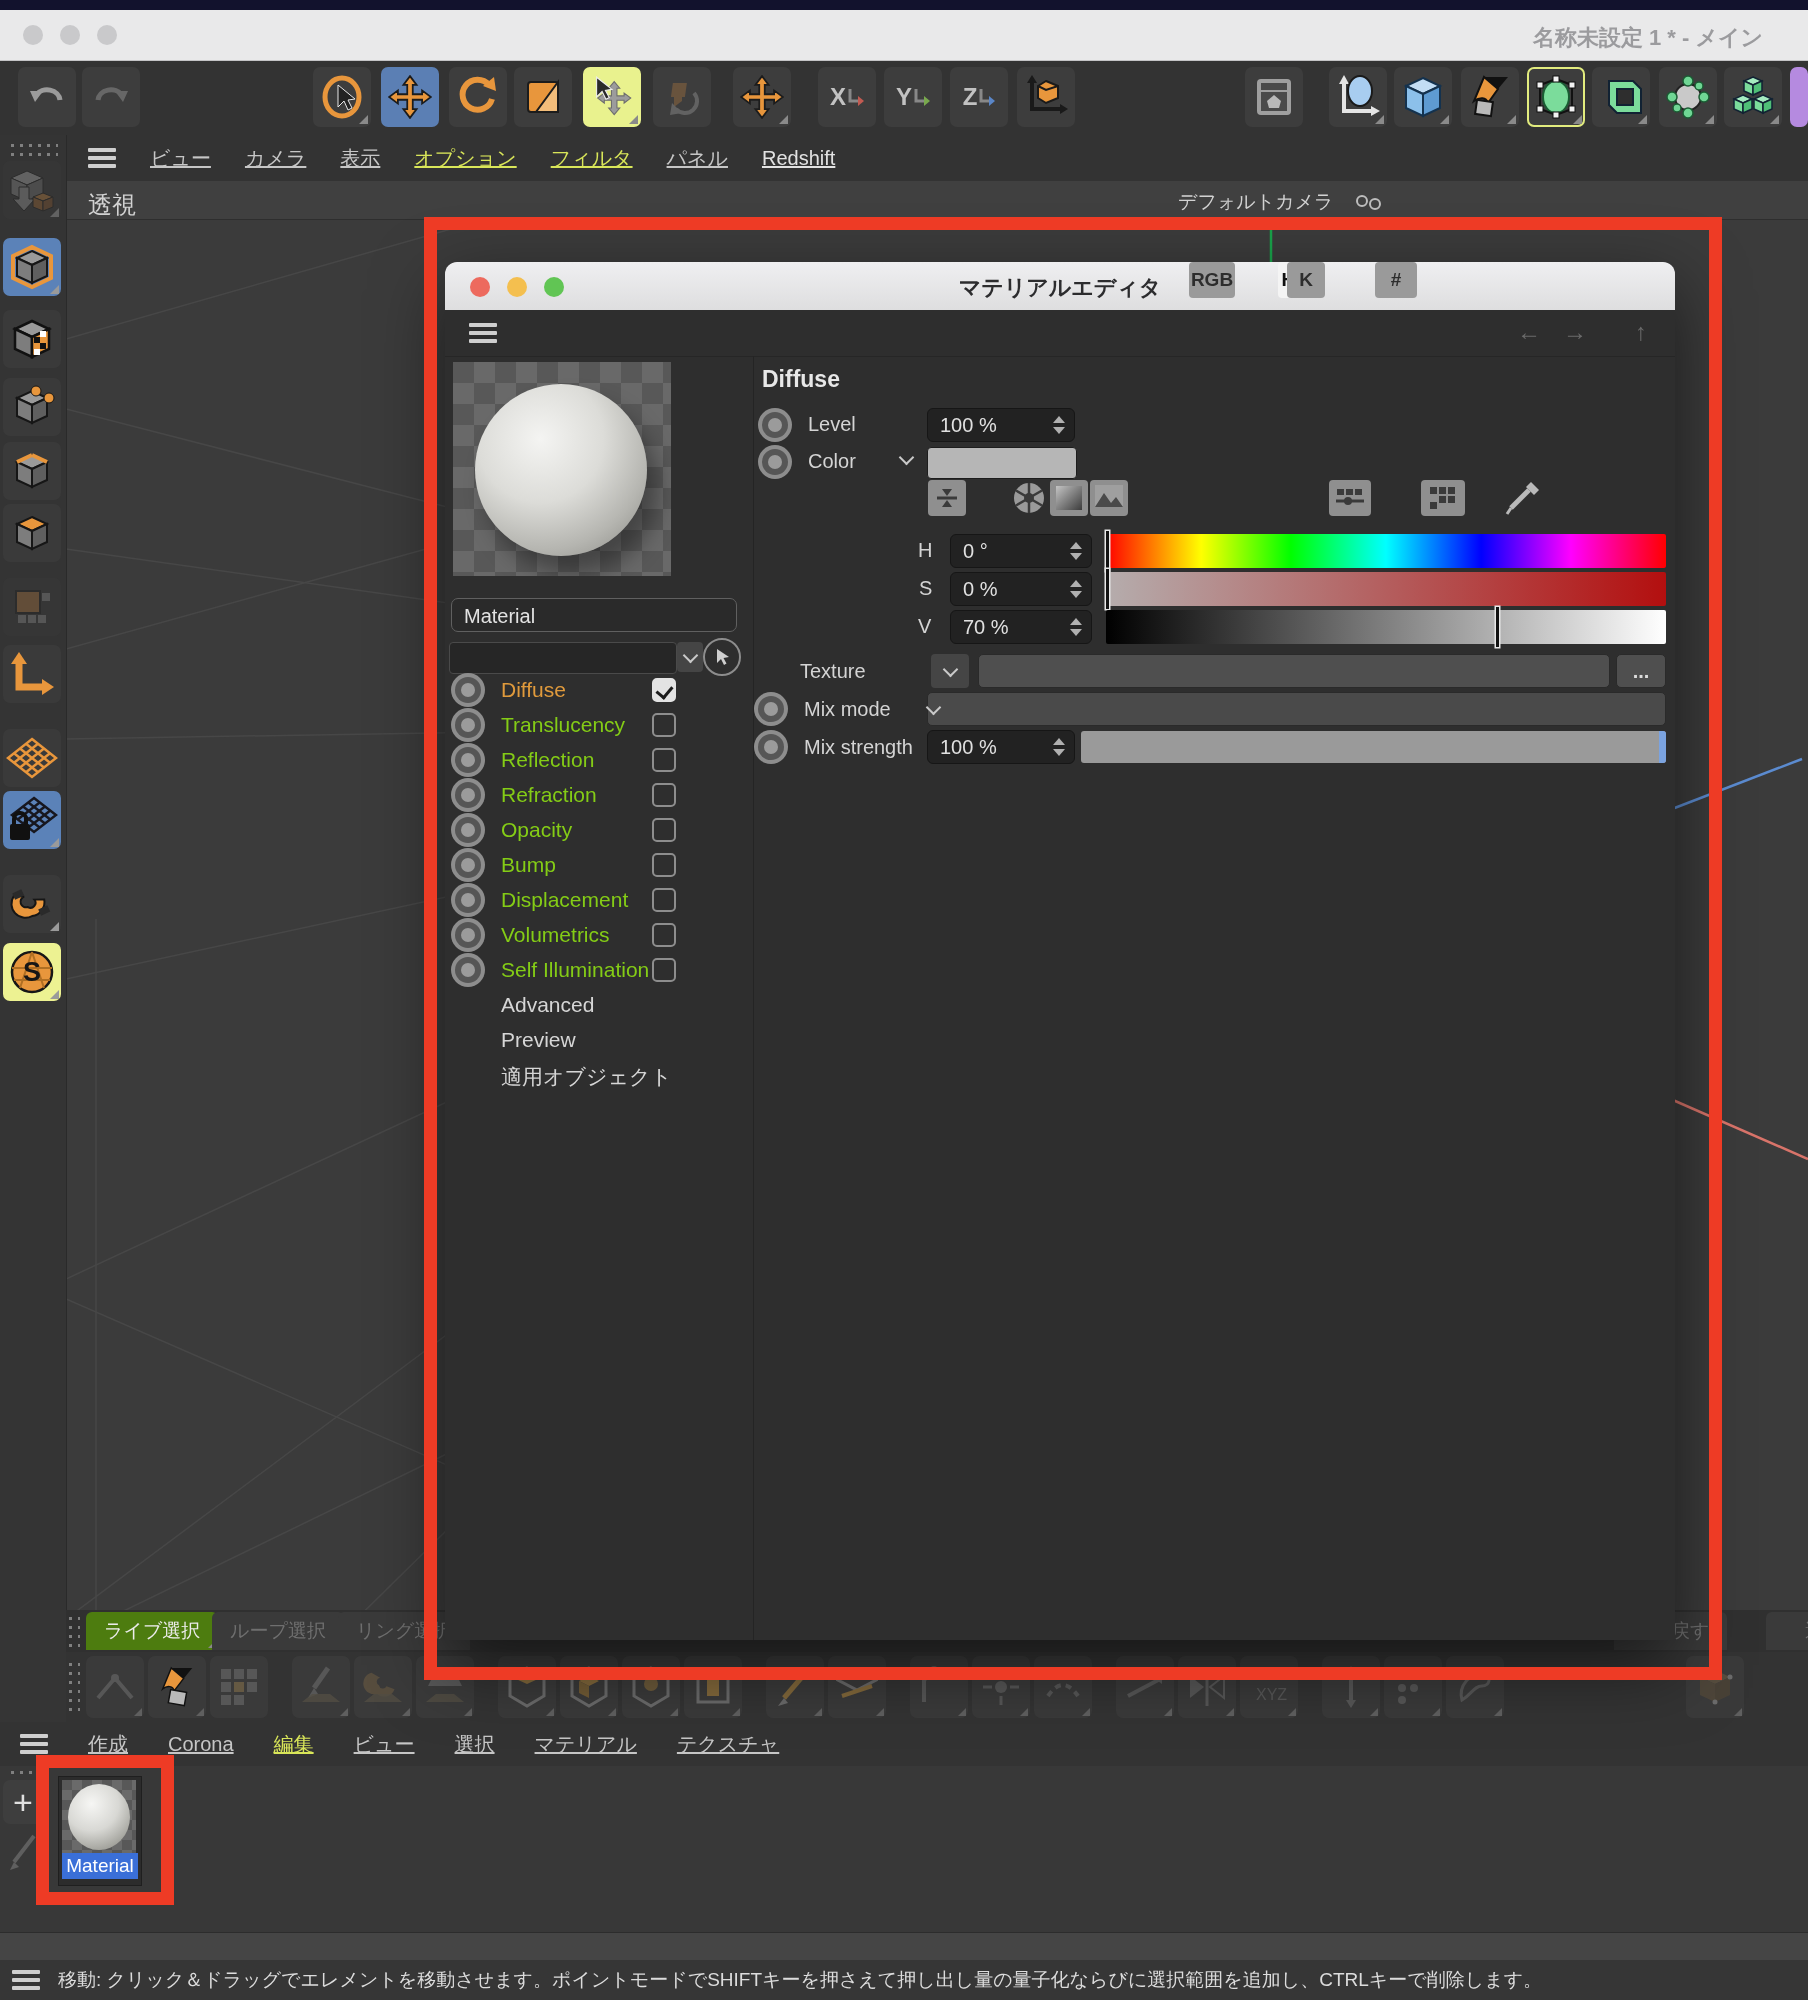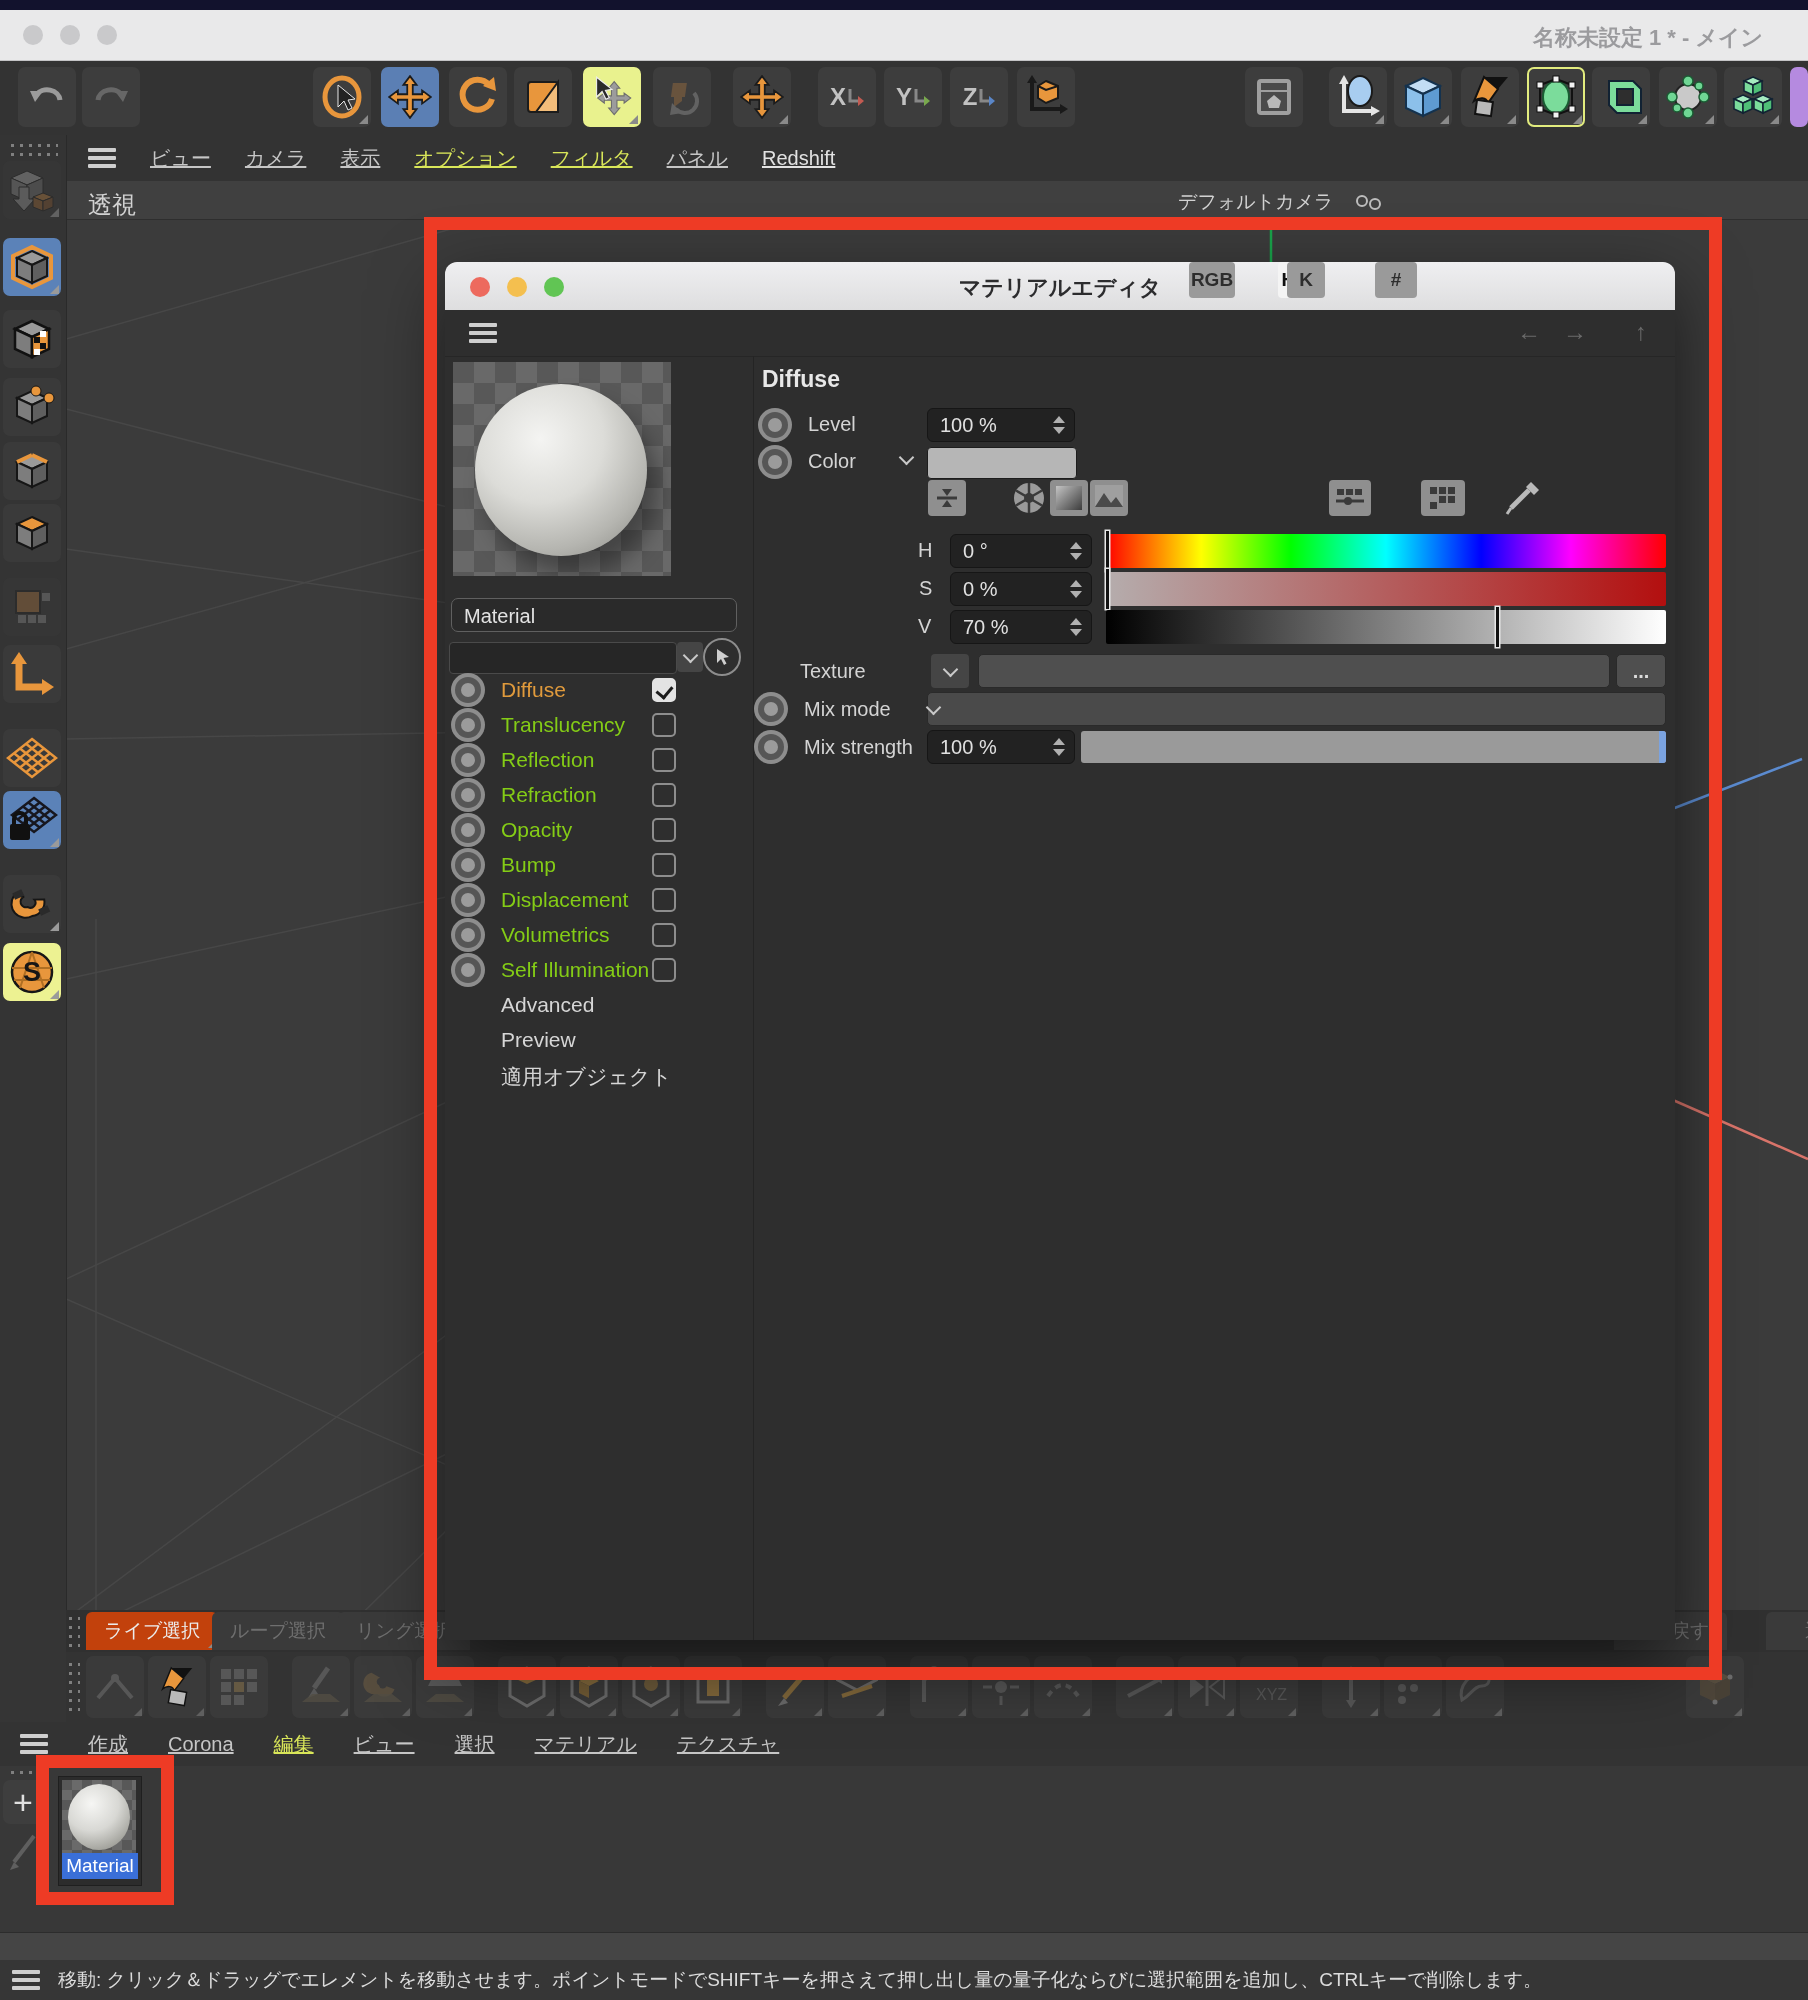--- a/index.html
+++ b/index.html
@@ -120,21 +120,21 @@
   .ddown .chev{margin-right:14px;}
   .texfield{position:absolute;height:34px;background:#4f4f4f;border:1px solid #2a2a2a;border-radius:5px;
             box-sizing:border-box;}
   .dotsbtn{position:absolute;height:34px;width:50px;background:#4f4f4f;border:1px solid #2a2a2a;
            border-radius:5px;box-sizing:border-box;color:#dcdcdc;font-size:20px;font-weight:bold;
            display:flex;align-items:center;justify-content:center;}
   
   .sel-tabs{position:absolute;left:66px;right:0;top:1610px;height:42px;background:#303030;}
   .stab{position:absolute;top:2px;height:38px;border-radius:6px 6px 0 0;font-size:19px;
         display:flex;align-items:center;justify-content:center;padding:0 18px;}
-  .stab.active{background:#c2410c;color:#ececec;}
+  .stab.active{background:#4d7c0f;color:#ececec;}
   .stab.idle{background:#3a3a3a;color:#6f6f6f;}
   .stab .cnr{position:absolute;right:2px;bottom:2px;width:0;height:0;
              border-left:8px solid transparent;border-bottom:8px solid #8a8a8a;}
   .tool-strip{position:absolute;left:66px;right:0;top:1652px;height:70px;background:#333333;}
   .tsbtn{position:absolute;top:4px;width:58px;height:62px;border-radius:7px;background:#3a3a3a;
          display:flex;align-items:center;justify-content:center;}
   .tsbtn .cnr{position:absolute;right:2px;bottom:2px;width:0;height:0;
               border-left:8px solid transparent;border-bottom:8px solid #5f5f5f;}
   .tsbtn.dim svg{opacity:.3;}
   .tsbtn.half svg{opacity:.5;}

